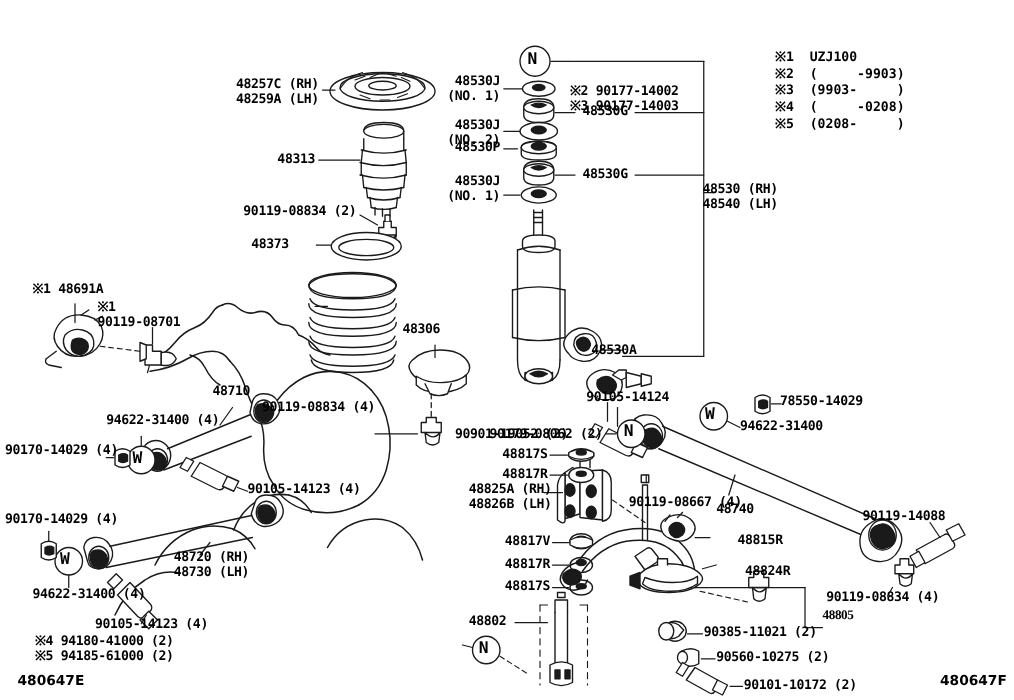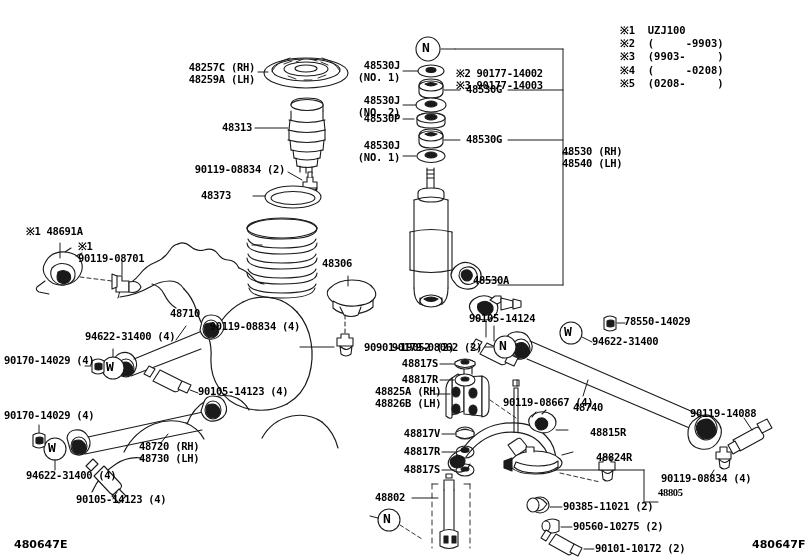--- a/index.html
+++ b/index.html
@@ -483,30 +483,32 @@
 48826B (LH)</div>
 <div class="lbl" style="left:503px;top:397px;">90119-08667 (4)</div>
 <div class="lbl r" style="left:330px;top:428px;width:110px;">48817V</div>
 <div class="lbl r" style="left:330px;top:446px;width:110px;">48817R</div>
 <div class="lbl r" style="left:330px;top:464px;width:110px;">48817S</div>
 
 <div class="lbl" style="left:590px;top:427px;">48815R</div>
 <div class="lbl" style="left:596px;top:452px;">48824R</div>
 
 <div class="lbl" style="left:375px;top:492px;">48802</div>
+<div class="lbl" style="left:28px;top:508px;">※4 94180-41000 (2)
+※5 94185-61000 (2)</div>
 <div class="lbl" style="left:563px;top:501px;">90385-11021 (2)</div>
 <div class="lbl" style="left:573px;top:521px;">90560-10275 (2)</div>
 <div class="lbl" style="left:595px;top:543px;">90101-10172 (2)</div>
 <div class="lbl" style="left:658px;top:487px;font-family:Liberation Serif, serif;">48805</div>
 
 <div class="lbl" style="left:422px;top:42px;font-size:13px;">N</div>
 <div class="lbl" style="left:499px;top:340px;font-size:13px;">N</div>
 <div class="lbl" style="left:383px;top:513px;font-size:13px;">N</div>
 <div class="lbl" style="left:106px;top:361px;font-size:13px;">W</div>
 <div class="lbl" style="left:48px;top:442px;font-size:13px;">W</div>
 <div class="lbl" style="left:564px;top:326px;font-size:13px;">W</div>
 
-<div class="legend" id="legend-box" style="left:620px;top:24px;"><div><span>※1  </span><span>UZJ100</span></div><div><span>※2  </span><span>(     -9903)</span></div><div><span>※3  </span><span>(9903-     )</span></div><div><span>※4  </span><span>(     -0208)</span></div><div><span>※5  </span><span>(0208-     )</span></div></div>
+<div class="legend" id="legend-box" style="left:620px;top:40px;"><div><span>※1  </span><span>UZJ100</span></div><div><span>※2  </span><span>(     -9903)</span></div><div><span>※3  </span><span>(9903-     )</span></div><div><span>※4  </span><span>(     -0208)</span></div><div><span>※5  </span><span>(0208-     )</span></div></div>
 
 <div class="corner" style="left:14px;top:538px;">480647E</div>
 <div class="corner" style="left:752px;top:538px;">480647F</div>
 
 </div>
 
 </body></html>

